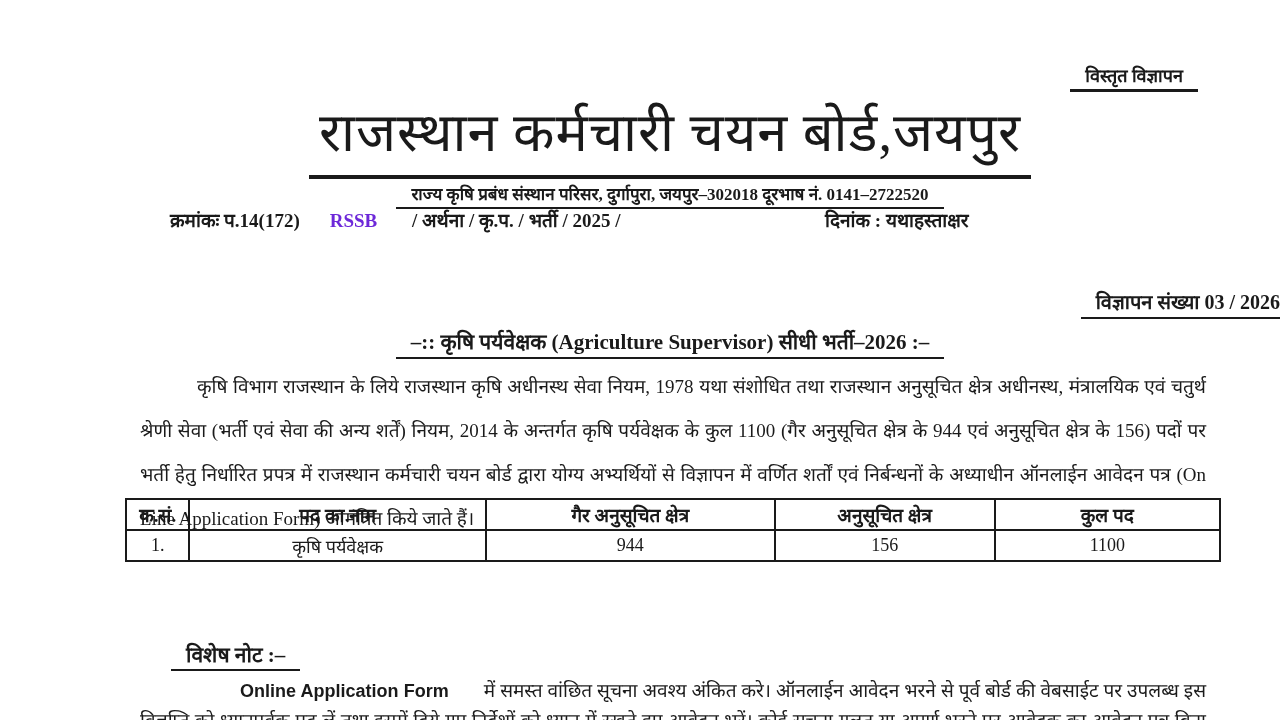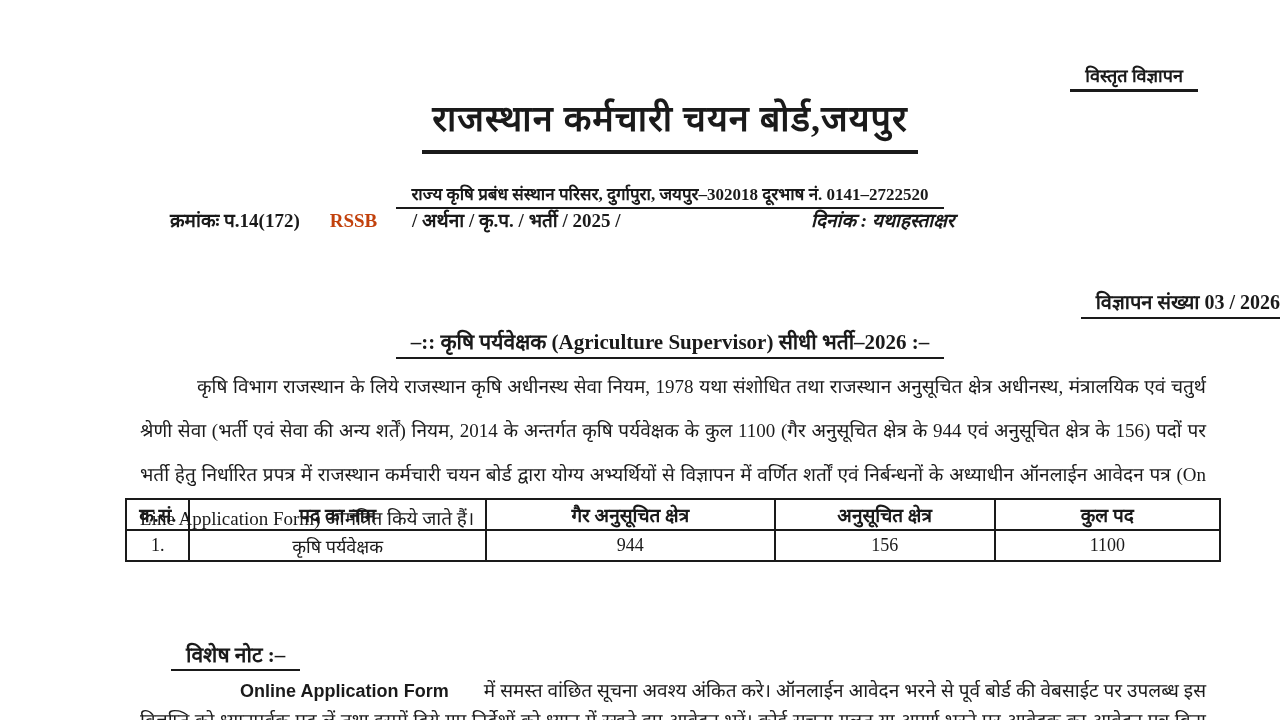--- a/index.html
+++ b/index.html
@@ -27,22 +27,22 @@
   }
   .org-title-wrap {
     position: absolute;
     top: 48px;
     left: 0;
     width: 100%;
     text-align: center;
   }
   .org-title {
     display: inline-block;
-    font-size: 36px;
-    font-weight: bold;
+    font-size: 54px;
+    font-weight: normal;
     letter-spacing: 1px;
     border-bottom: 4px solid #1a1a1a;
     padding: 0 10px 8px 10px;
     text-align: center;
   }
   .org-address-wrap {
     position: absolute;
     top: 122px;
     left: 0;
     width: 100%;
@@ -58,23 +58,22 @@
   .ref-line {
     position: absolute;
     top: 162px;
     left: 95px;
     right: 90px;
     font-size: 19px;
     font-weight: bold;
   }
   .ref-line .date-text {
     position: absolute;
-    left: 671px;
+    left: 685px;
     top: 0;
-    font-style: italic;
   }
   .advert-number-wrap {
     position: absolute;
     top: 228px;
     left: 0;
     width: 100%;
     text-align: right;
   }
   .advert-number {
     display: inline-block;
@@ -164,21 +163,21 @@
 
   <div class="org-title-wrap">
     <span class="org-title">राजस्थान कर्मचारी चयन बोर्ड,जयपुर</span>
   </div>
 
   <div class="org-address-wrap">
     <span class="org-address">राज्य कृषि प्रबंध संस्थान परिसर, दुर्गापुरा, जयपुर–302018 दूरभाष नं. 0141–2722520</span>
   </div>
 
   <div class="ref-line">
-    <span><span>क्रमांकः प.14(172)</span><span style="color: #c2410c;">RSSB</span><span> / अर्थना / कृ.प. / भर्ती / 2025 /</span></span>
+    <span><span>क्रमांकः प.14(172)</span><span style="color: #6d28d9;">RSSB</span><span> / अर्थना / कृ.प. / भर्ती / 2025 /</span></span>
     <span class="date-text">दिनांक : यथाहस्ताक्षर</span>
   </div>
 
   <div class="advert-number-wrap">
     <span class="advert-number">विज्ञापन संख्या 03 / 2026</span>
   </div>
 
   <div class="recruitment-heading-wrap">
     <span class="recruitment-heading">–:: कृषि पर्यवेक्षक (Agriculture Supervisor) सीधी भर्ती–2026 :–</span>
   </div>

